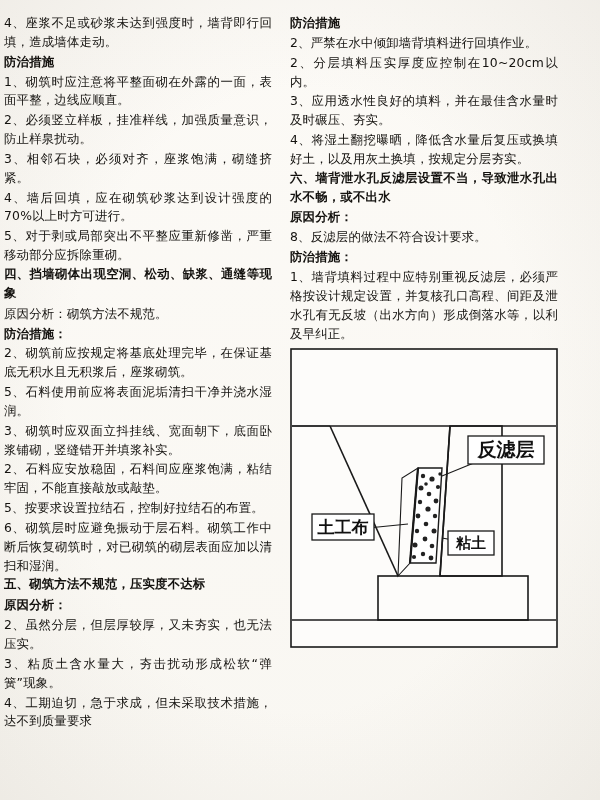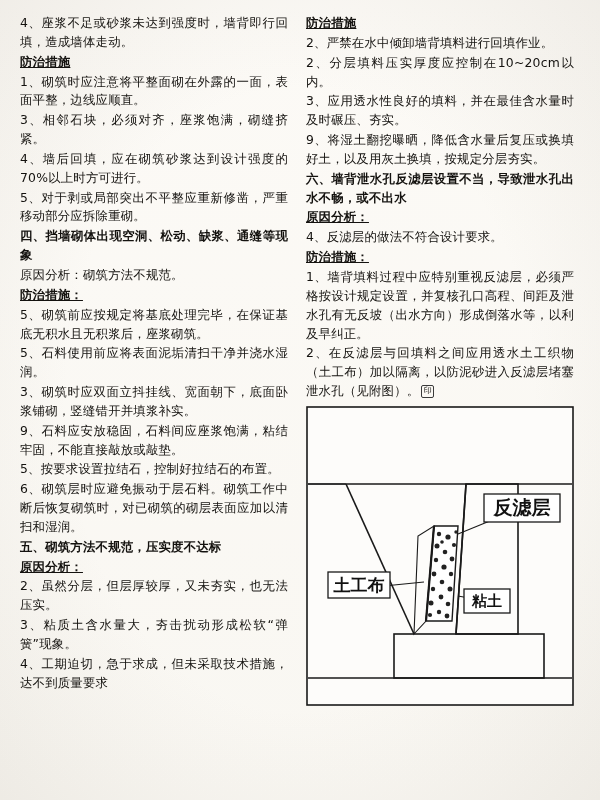--- a/index.html
+++ b/index.html
@@ -11,21 +11,21 @@
     width: 600px;
     height: 800px;
     font-family: "DejaVu Sans", sans-serif;
     color: #14120f;
   }
   .page {
     position: relative;
     width: 600px;
     height: 800px;
     box-sizing: border-box;
-    padding: 14px 16px 10px 20px;
+    padding: 14px 16px 10px 4px;
     background:
       linear-gradient(180deg, rgba(252,250,246,1) 0%, rgba(249,247,242,1) 100%);
     overflow: hidden;
   }
   .scan-tint {
     position: absolute;
     inset: 0;
     pointer-events: none;
     background:
       radial-gradient(ellipse at 50% 50%, rgba(255,255,255,0) 55%, rgba(180,172,158,0.16) 100%);
@@ -47,26 +47,26 @@
     line-height: 1.52;
     text-align: justify;
     letter-spacing: 0.2px;
   }
   .heading {
     font-weight: bold;
     font-size: 12.6px;
     line-height: 1.5;
     margin: 3px 0 2px 0;
     letter-spacing: 0.3px;
+    font-family: Liberation Mono, monospace;
   }
   .subheading {
     font-weight: bold;
     font-size: 12.4px;
     margin: 2px 0 1px 0;
-    text-decoration: underline;
   }
   .figure-wrap {
     margin-top: 5px;
     position: relative;
     width: 268px;
     height: 300px;
   }
   svg.figure {
     display: block;
   }
@@ -92,51 +92,51 @@
 
 <div class="page">
   <div class="scan-tint"></div>
 
   <div class="columns">
 
     <div class="col">
       <p>4、座浆不足或砂浆未达到强度时，墙背即行回填，造成墙体走动。</p>
       <p class="subheading">防治措施</p>
       <p>1、砌筑时应注意将平整面砌在外露的一面，表面平整，边线应顺直。</p>
+      <p>2、必须竖立样板，挂准样线，加强质量意识，防止样泉扰动。</p>
       <p>3、相邻石块，必须对齐，座浆饱满，砌缝挤紧。</p>
       <p>4、墙后回填，应在砌筑砂浆达到设计强度的70%以上时方可进行。</p>
       <p>5、对于剥或局部突出不平整应重新修凿，严重移动部分应拆除重砌。</p>
       <p class="heading">四、挡墙砌体出现空洞、松动、缺浆、通缝等现象</p>
       <p>原因分析：砌筑方法不规范。</p>
       <p class="subheading">防治措施：</p>
-      <p>5、砌筑前应按规定将基底处理完毕，在保证基底无积水且无积浆后，座浆砌筑。</p>
+      <p>2、砌筑前应按规定将基底处理完毕，在保证基底无积水且无积浆后，座浆砌筑。</p>
       <p>5、石料使用前应将表面泥垢清扫干净并浇水湿润。</p>
       <p>3、砌筑时应双面立抖挂线、宽面朝下，底面卧浆铺砌，竖缝错开并填浆补实。</p>
-      <p>9、石料应安放稳固，石料间应座浆饱满，粘结牢固，不能直接敲放或敲垫。</p>
+      <p>2、石料应安放稳固，石料间应座浆饱满，粘结牢固，不能直接敲放或敲垫。</p>
       <p>5、按要求设置拉结石，控制好拉结石的布置。</p>
       <p>6、砌筑层时应避免振动于层石料。砌筑工作中断后恢复砌筑时，对已砌筑的砌层表面应加以清扫和湿润。</p>
       <p class="heading">五、砌筑方法不规范，压实度不达标</p>
       <p class="subheading">原因分析：</p>
       <p>2、虽然分层，但层厚较厚，又未夯实，也无法压实。</p>
       <p>3、粘质土含水量大，夯击扰动形成松软“弹簧”现象。</p>
       <p>4、工期迫切，急于求成，但未采取技术措施，达不到质量要求</p>
     </div>
 
     <div class="col">
       <p class="subheading">防治措施</p>
       <p>2、严禁在水中倾卸墙背填料进行回填作业。</p>
       <p>2、分层填料压实厚度应控制在10~20cm以内。</p>
       <p>3、应用透水性良好的填料，并在最佳含水量时及时碾压、夯实。</p>
-      <p>9、将湿土翻挖曝晒，降低含水量后复压或换填好土，以及用灰土换填，按规定分层夯实。</p>
+      <p>4、将湿土翻挖曝晒，降低含水量后复压或换填好土，以及用灰土换填，按规定分层夯实。</p>
       <p class="heading">六、墙背泄水孔反滤层设置不当，导致泄水孔出水不畅，或不出水</p>
       <p class="subheading">原因分析：</p>
-      <p>4、反滤层的做法不符合设计要求。</p>
+      <p>8、反滤层的做法不符合设计要求。</p>
       <p class="subheading">防治措施：</p>
       <p>1、墙背填料过程中应特别重视反滤层，必须严格按设计规定设置，并复核孔口高程、间距及泄水孔有无反坡（出水方向）形成倒落水等，以利及早纠正。</p>
-      <p><span>2、在反滤层与回填料之间应用透水土工织物（土工布）加以隔离，以防泥砂进入反滤层堵塞泄水孔（见附图）。</span><span class="seal">印</span></p>
 
       <div class="figure-wrap">
         <svg class="figure" width="268" height="300" viewBox="0 0 268 300" xmlns="http://www.w3.org/2000/svg">
 
           <rect x="1" y="1" width="266" height="298" fill="#fdfcfa" stroke="#1a1a1a" stroke-width="1.6"></rect>
 
           <line x1="2" y1="78" x2="266" y2="78" stroke="#1a1a1a" stroke-width="1.4"></line>
 
           <path d="M160 78 L212 78 L212 228 L150 228 Z" fill="none" stroke="#1a1a1a" stroke-width="1.6"></path>
           <line x1="160" y1="78" x2="150" y2="228" stroke="#1a1a1a" stroke-width="1.6"></line>

